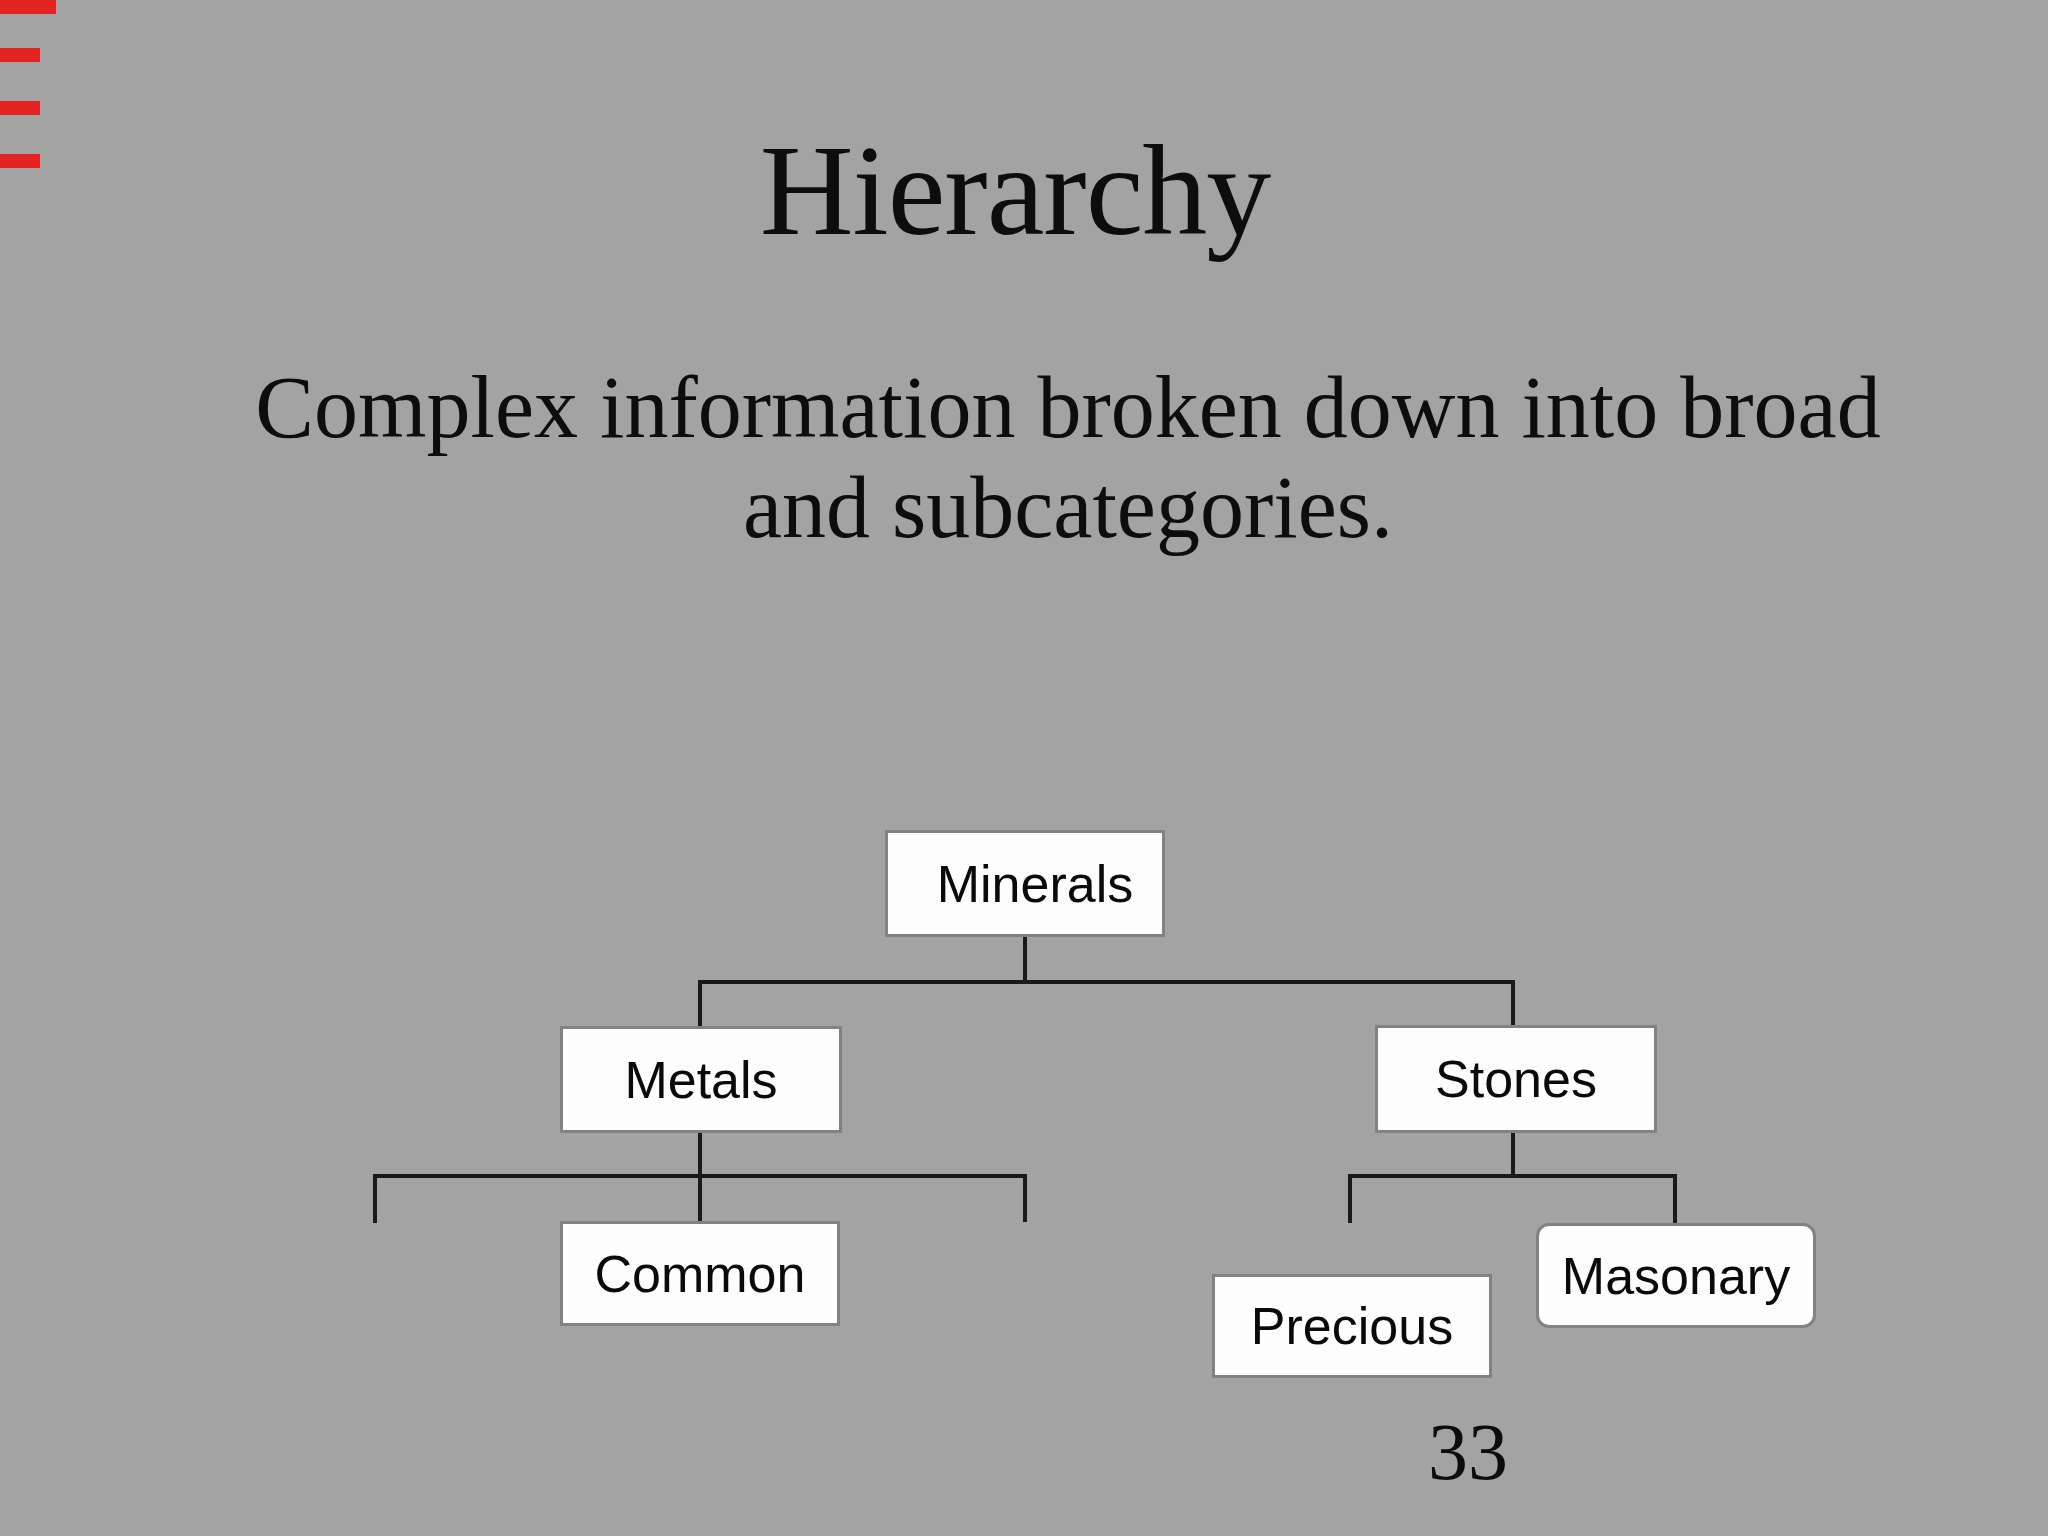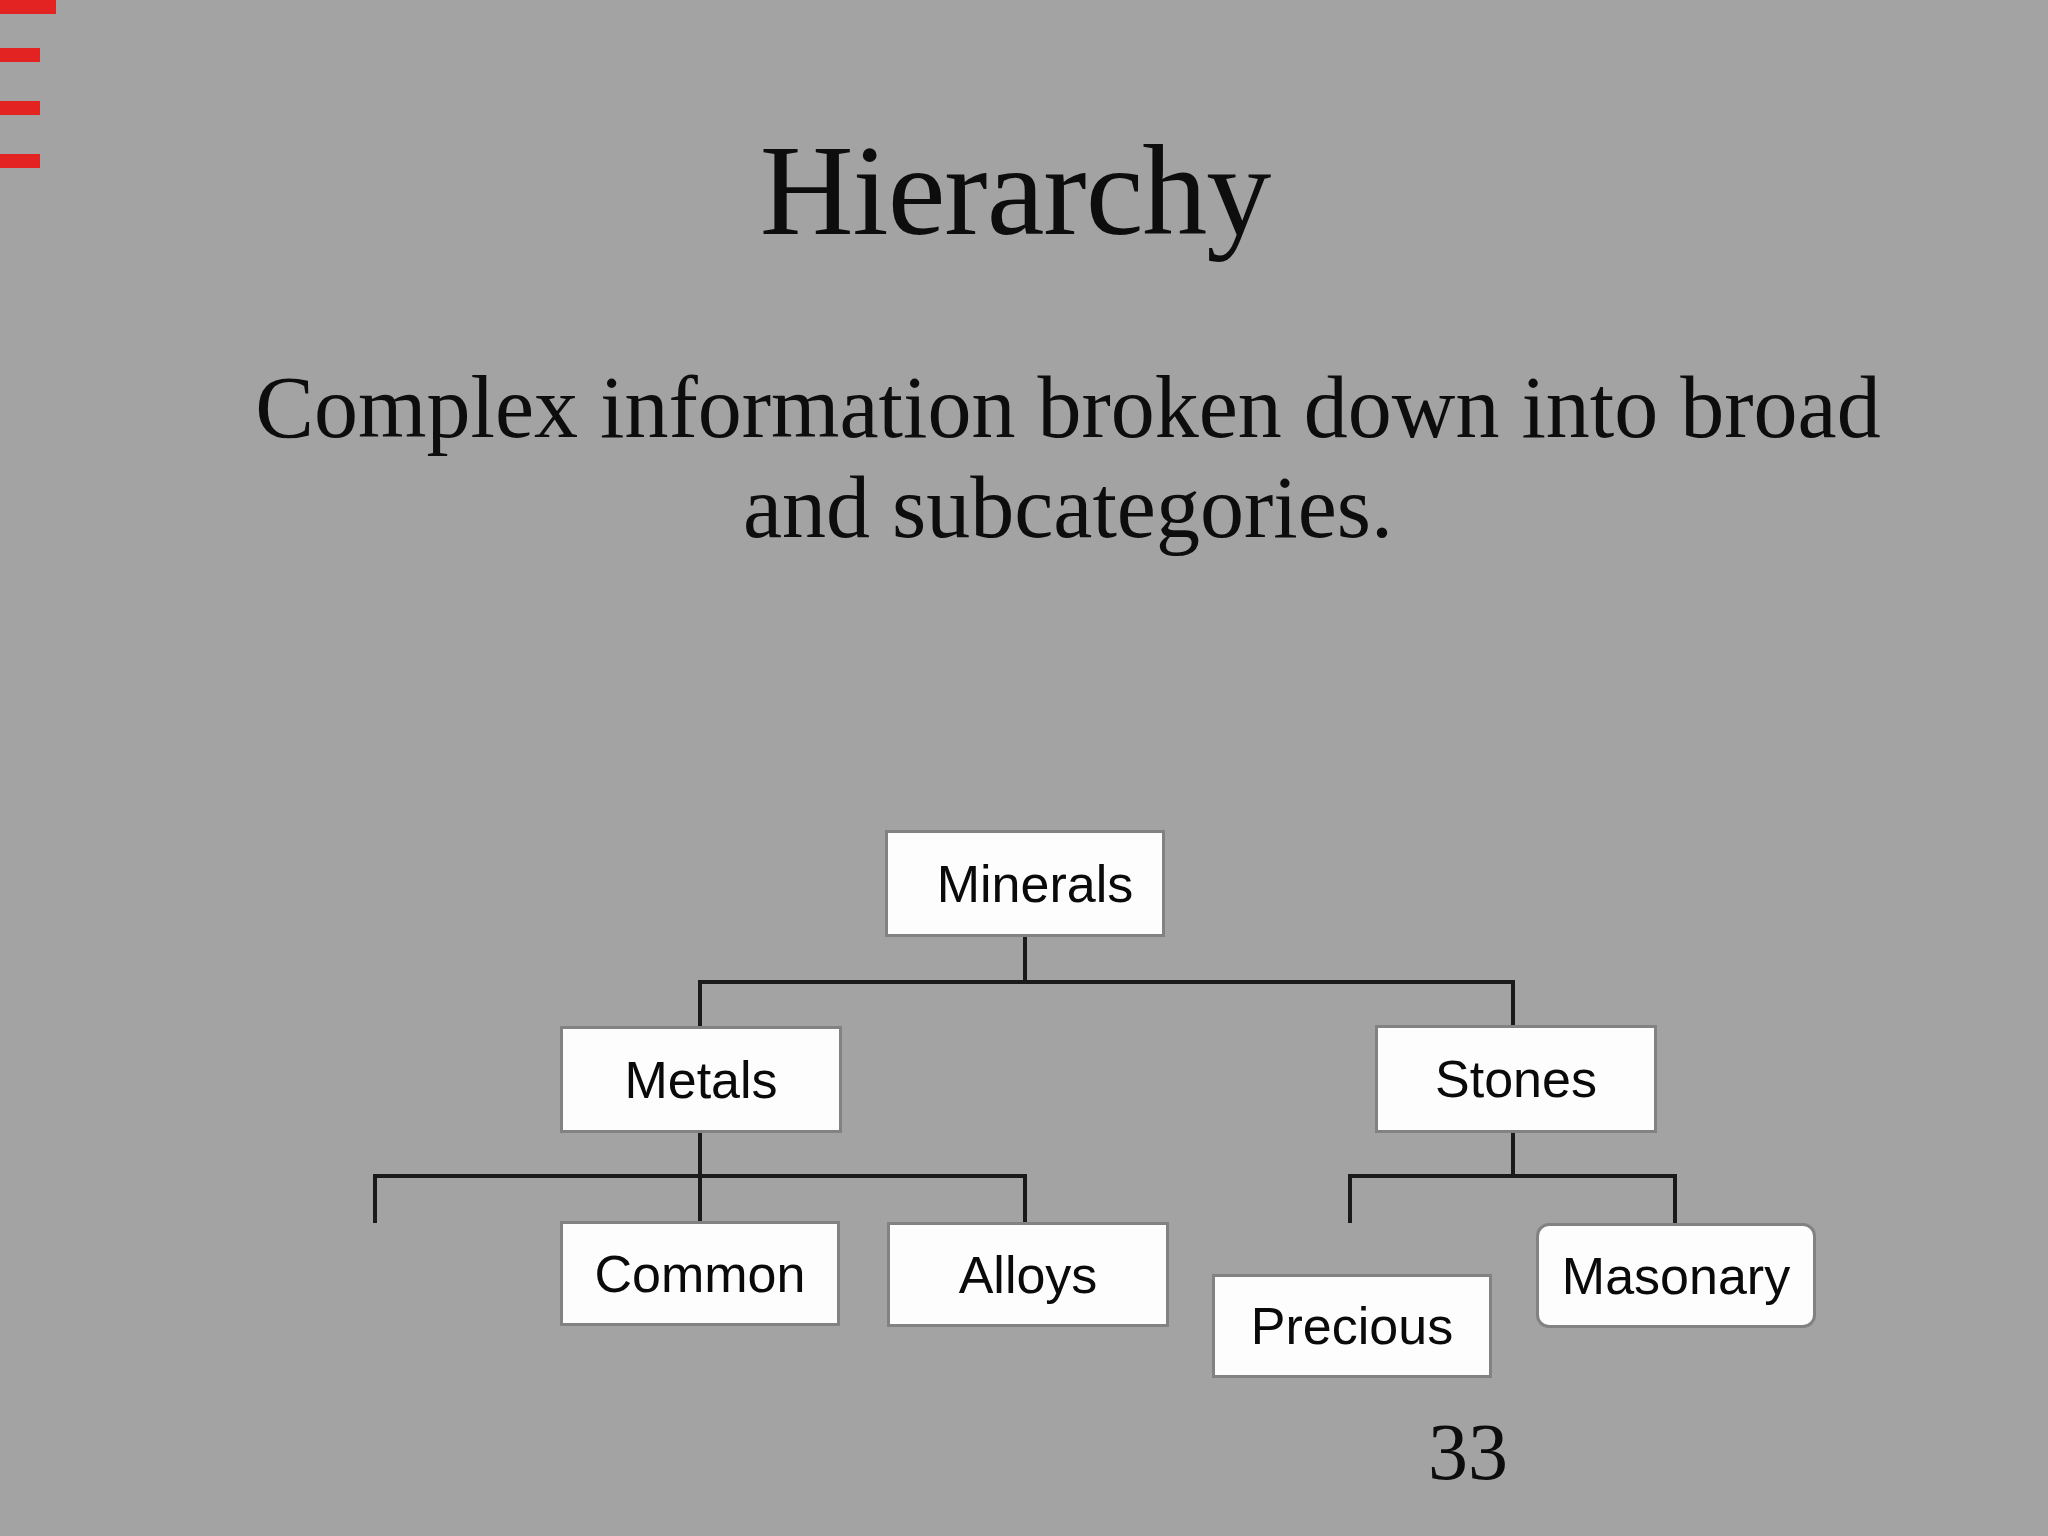--- a/index.html
+++ b/index.html
@@ -112,23 +112,20 @@
   <div class="node" style="left:560px; top:1026px; width:282px; height:107px;">
     <span>Metals</span>
   </div>
   <div class="node" style="left:1375px; top:1025px; width:282px; height:108px;">
     <span>Stones</span>
   </div>
 
   <div class="node" style="left:560px; top:1221px; width:280px; height:105px;">
     <span>Common</span>
   </div>
-  <div class="node" style="left:887px; top:1222px; width:282px; height:105px;">
-    <span>Alloys</span>
-  </div>
   <div class="node" style="left:1212px; top:1274px; width:280px; height:104px;">
     <span>Precious</span>
   </div>
   <div class="node" style="left:1536px; top:1223px; width:280px; height:105px;border-radius:13px;">
     <span>Masonary</span>
   </div>
 
   <div class="page-number">33</div>
 
 </div>

